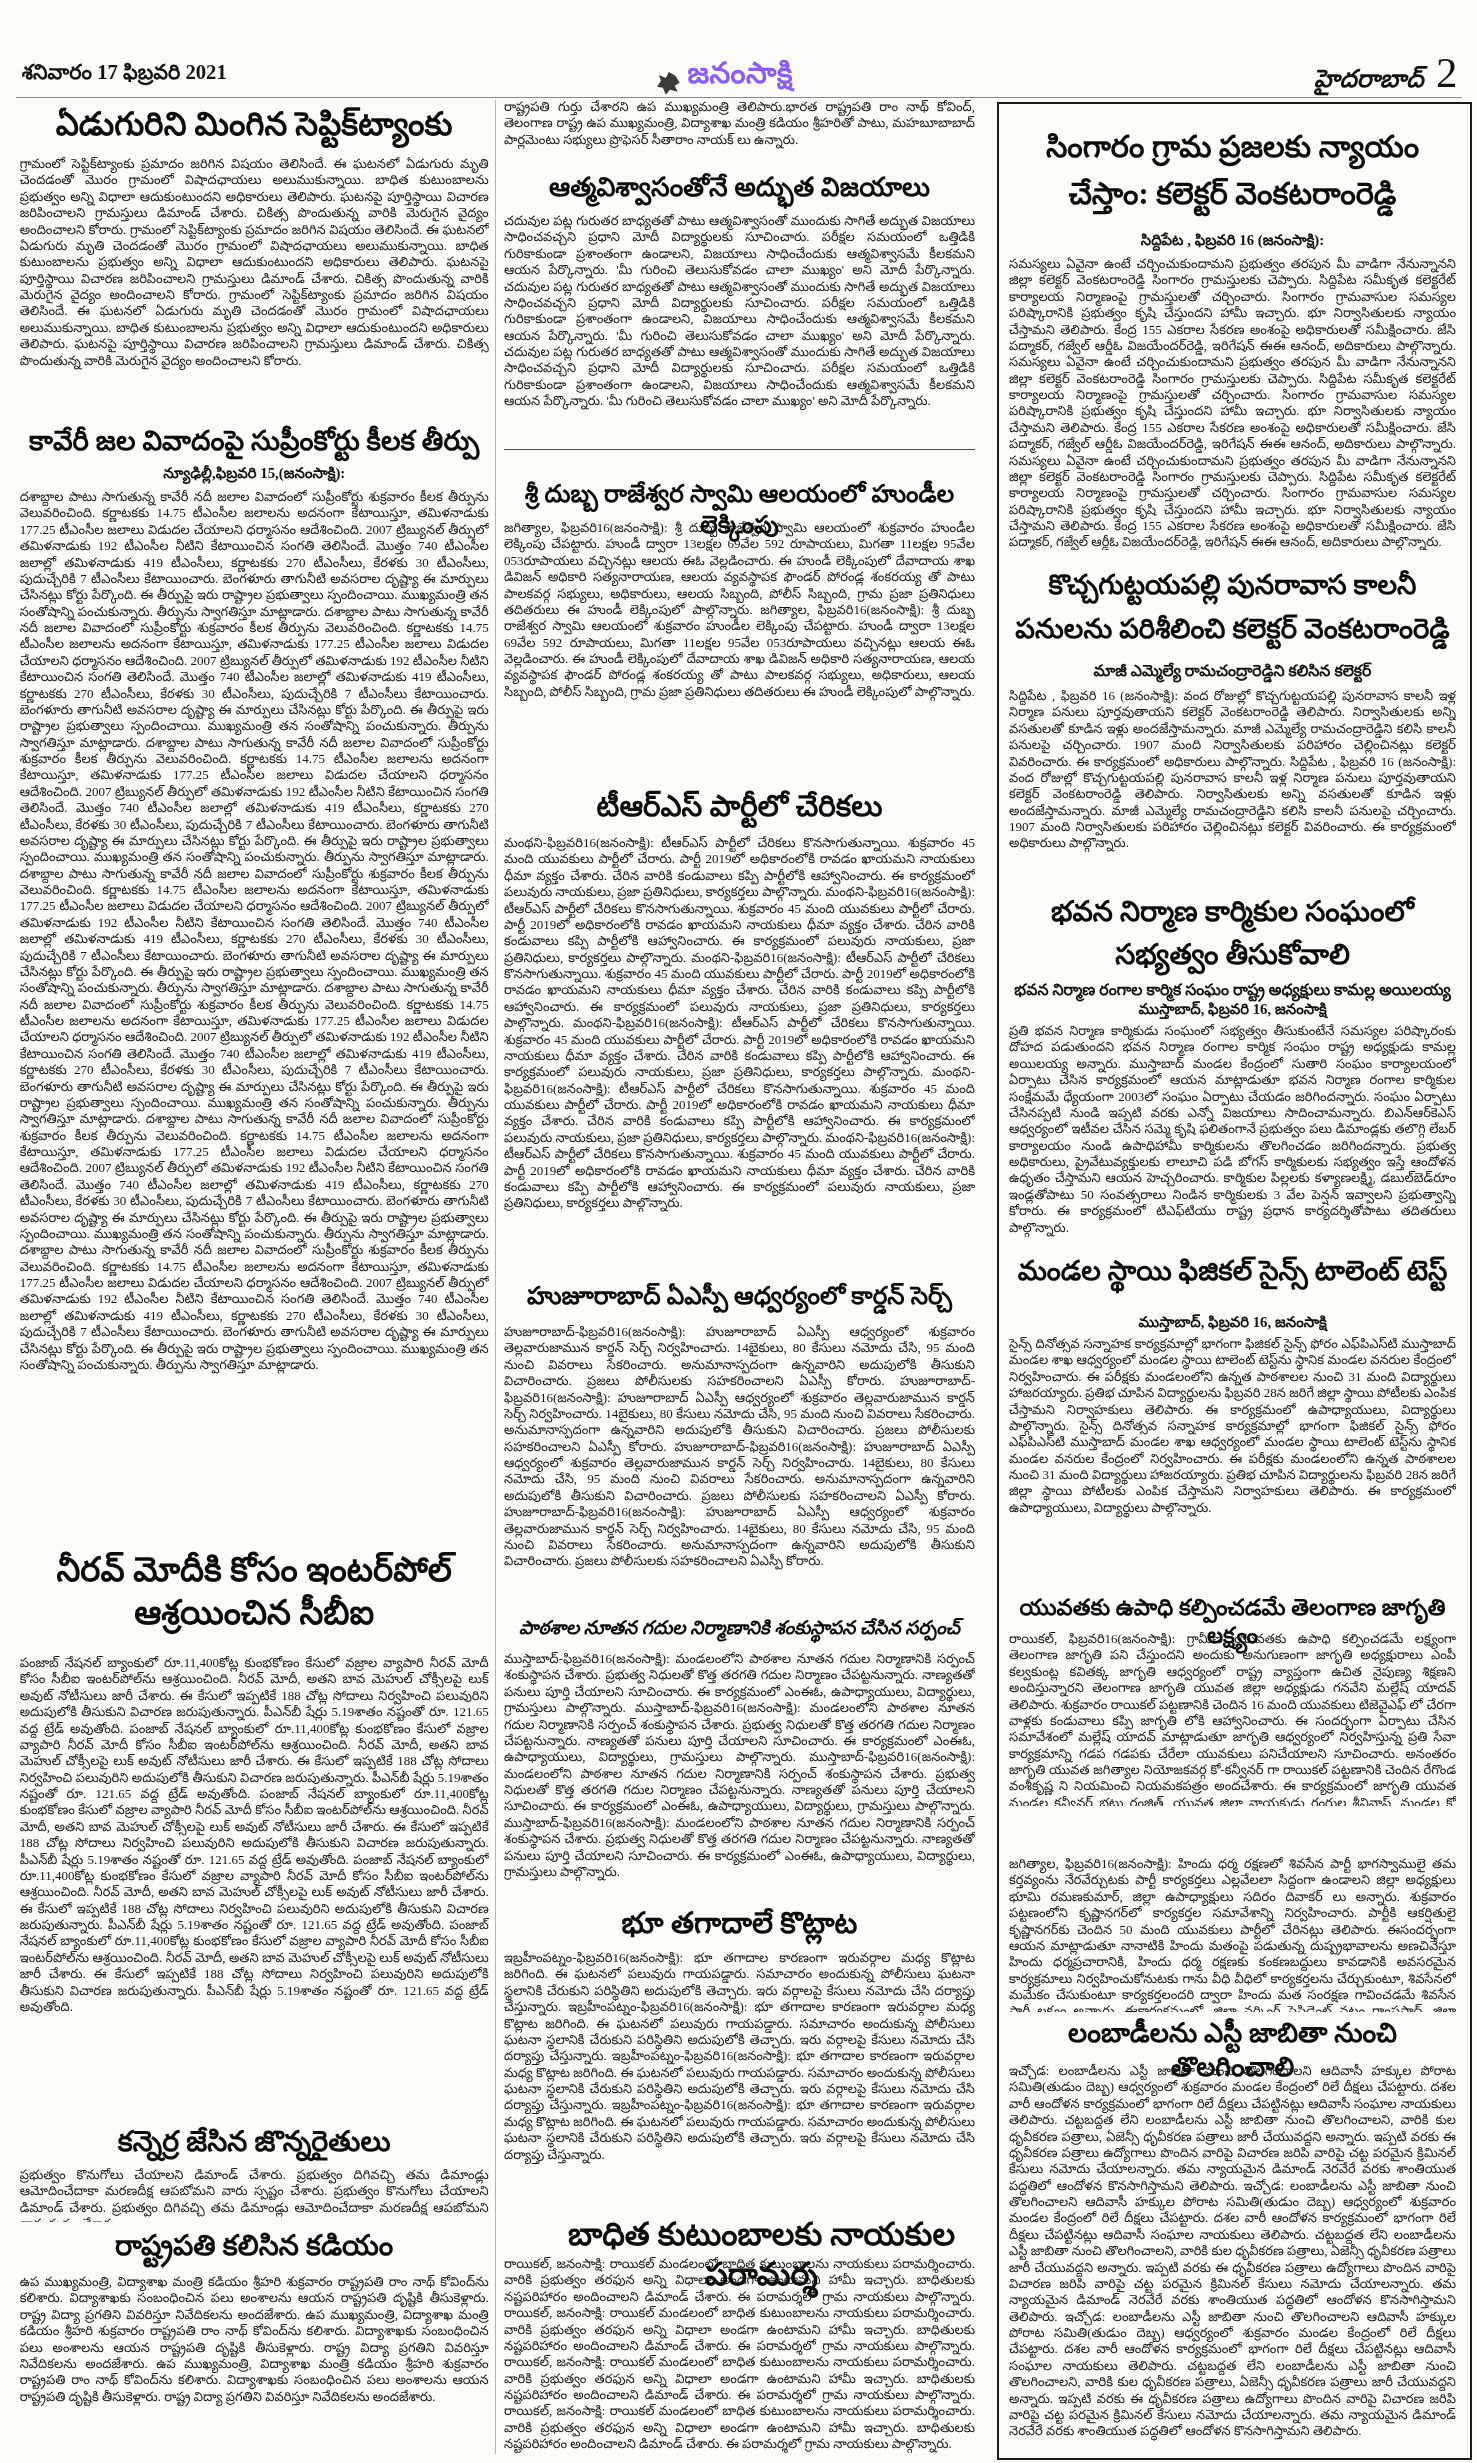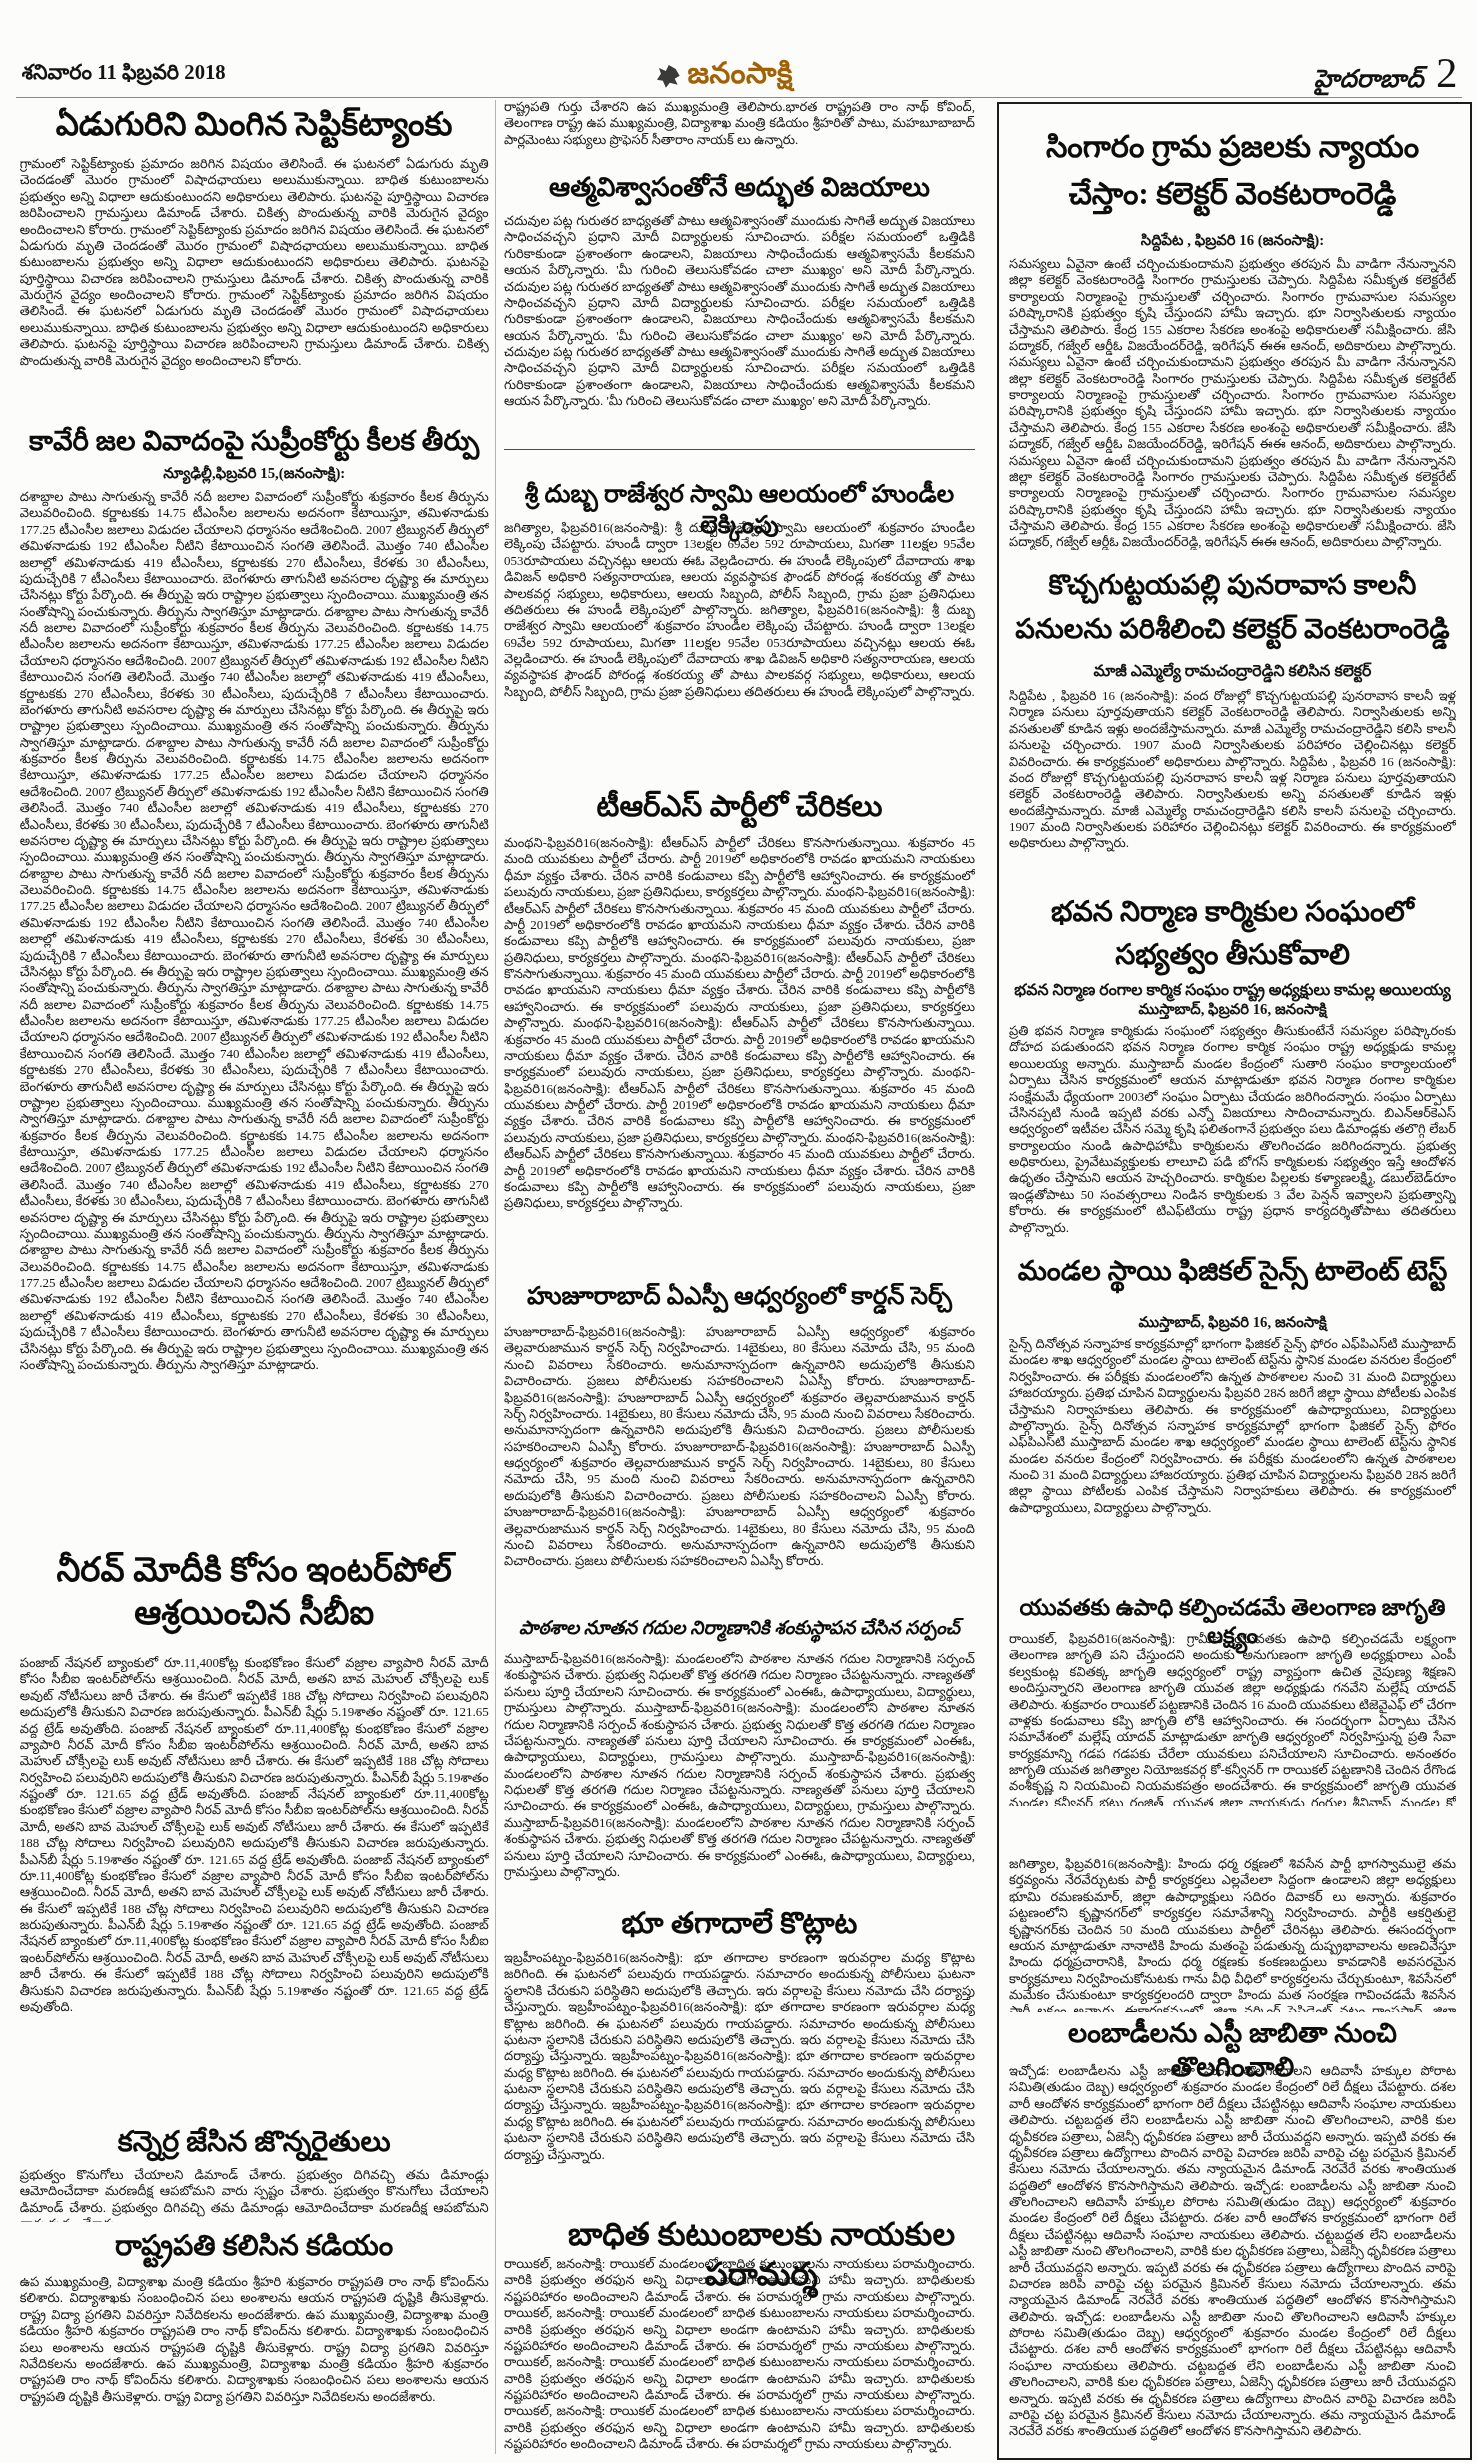--- a/index.html
+++ b/index.html
@@ -6,31 +6,31 @@
   .page{position:relative;width:1478px;height:2464px;background:#fcfcfa;margin:0 auto;
         font-family:"Liberation Serif","DejaVu Serif",serif;color:#141414;overflow:hidden;}
   .abs{position:absolute;}
   .h{font-weight:bold;text-align:center;color:#0d0d0d;line-height:1.25;}
   .dl{font-weight:bold;text-align:center;font-size:14.8px;}
   .sub{font-weight:bold;text-align:center;font-size:15.8px;}
   .bd{font-size:13px;line-height:1.26;text-align:justify;overflow:hidden;word-break:break-word;}
   .rule-h{background:#8a8a86;height:1px;}
   .rule-v{background:#b5b5b0;width:1px;}
   .box{border:2px solid #1c1c1c;background:#fcfcfa;}
-  .masthead{font-weight:bold;font-size:29.6px;letter-spacing:0.5px;color:#a16207;display:flex;align-items:center;gap:5.9px;}
+  .masthead{font-weight:bold;font-size:29.6px;letter-spacing:0.5px;color:#8b5cf6;display:flex;align-items:flex-end;gap:5.9px;}
   .edition{font-weight:bold;font-style:italic;font-size:24.6px;}
   .pagenum{font-weight:normal;font-size:43px;line-height:1;}
   .date{font-weight:bold;font-size:20.7px;}
 </style>
 </head>
 <body>
 
 <div class="page">
 
-  <div class="abs date" style="left:21.7px;top:61px;">శనివారం 11 ఫిబ్రవరి 2018</div>
+  <div class="abs date" style="left:21.7px;top:61px;">శనివారం 17 ఫిబ్రవరి 2021</div>
   <div class="abs masthead" style="left:656px;top:57px;">
     <span style="display:inline-block;line-height:0;">
       <svg width="25.6" height="25.6" viewBox="0 0 26 26">
           <path d="M13 1 L20 5 L24 12 L19 15 L22 21 L14 19 L10 24 L7 17 L1 16 L5 10 L3 4 L10 7 Z" fill="#3a3a3a"></path>
         </svg>
     </span>
     <span>జనంసాక్షి</span>
   </div>
   <div class="abs edition" style="left:1314px;top:65px;">హైదరాబాద్</div>
   <div class="abs pagenum" style="left:1436px;top:51px;">2</div>

